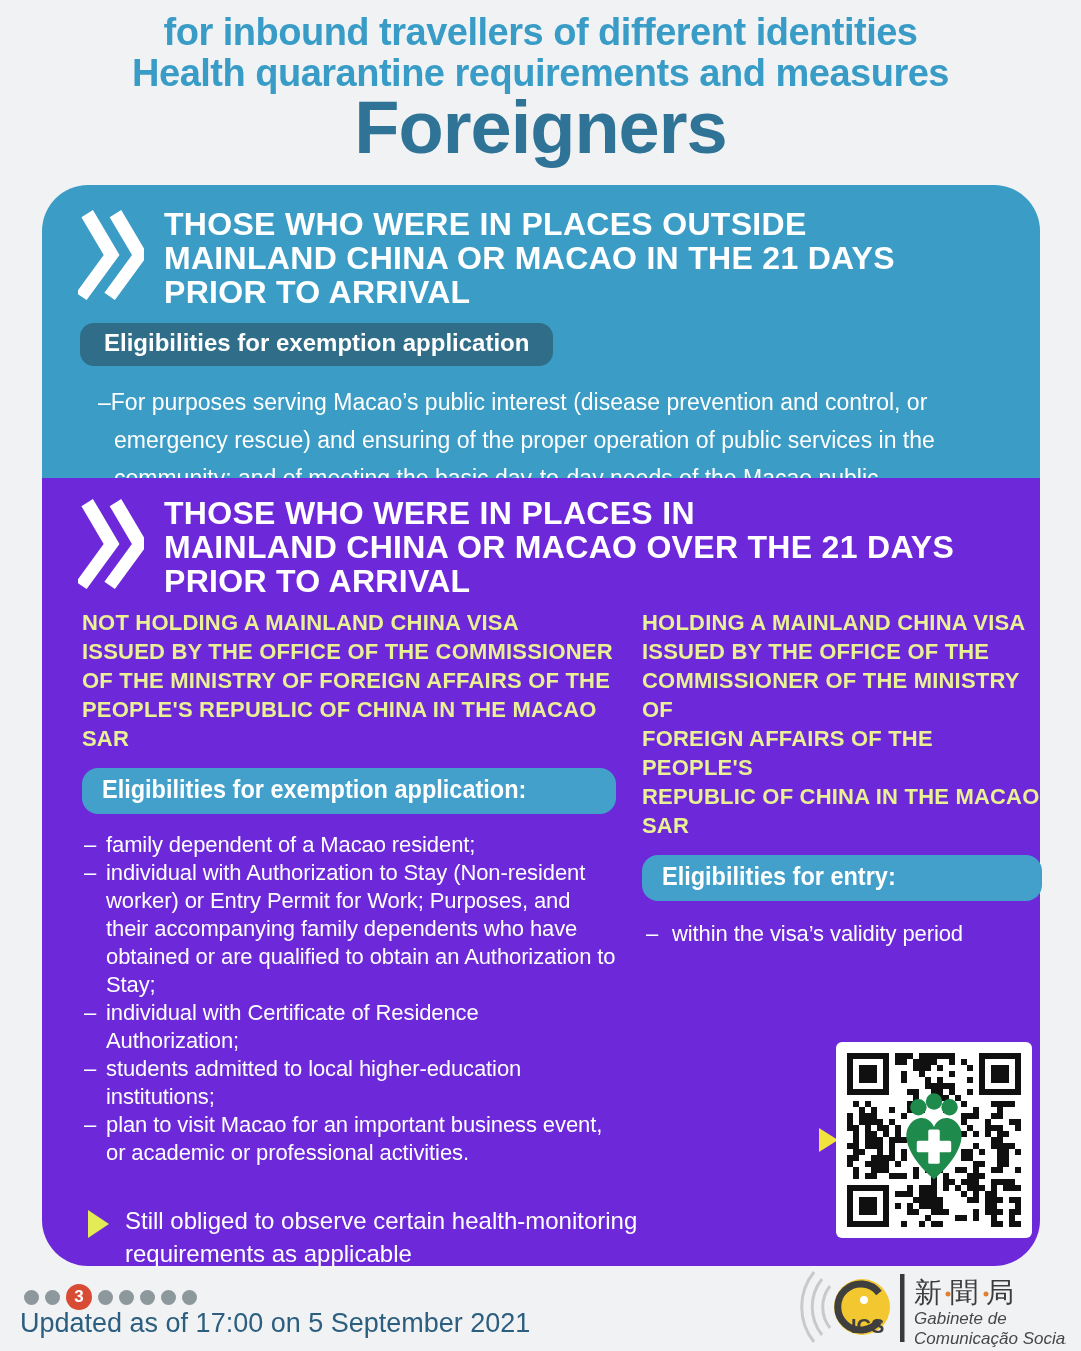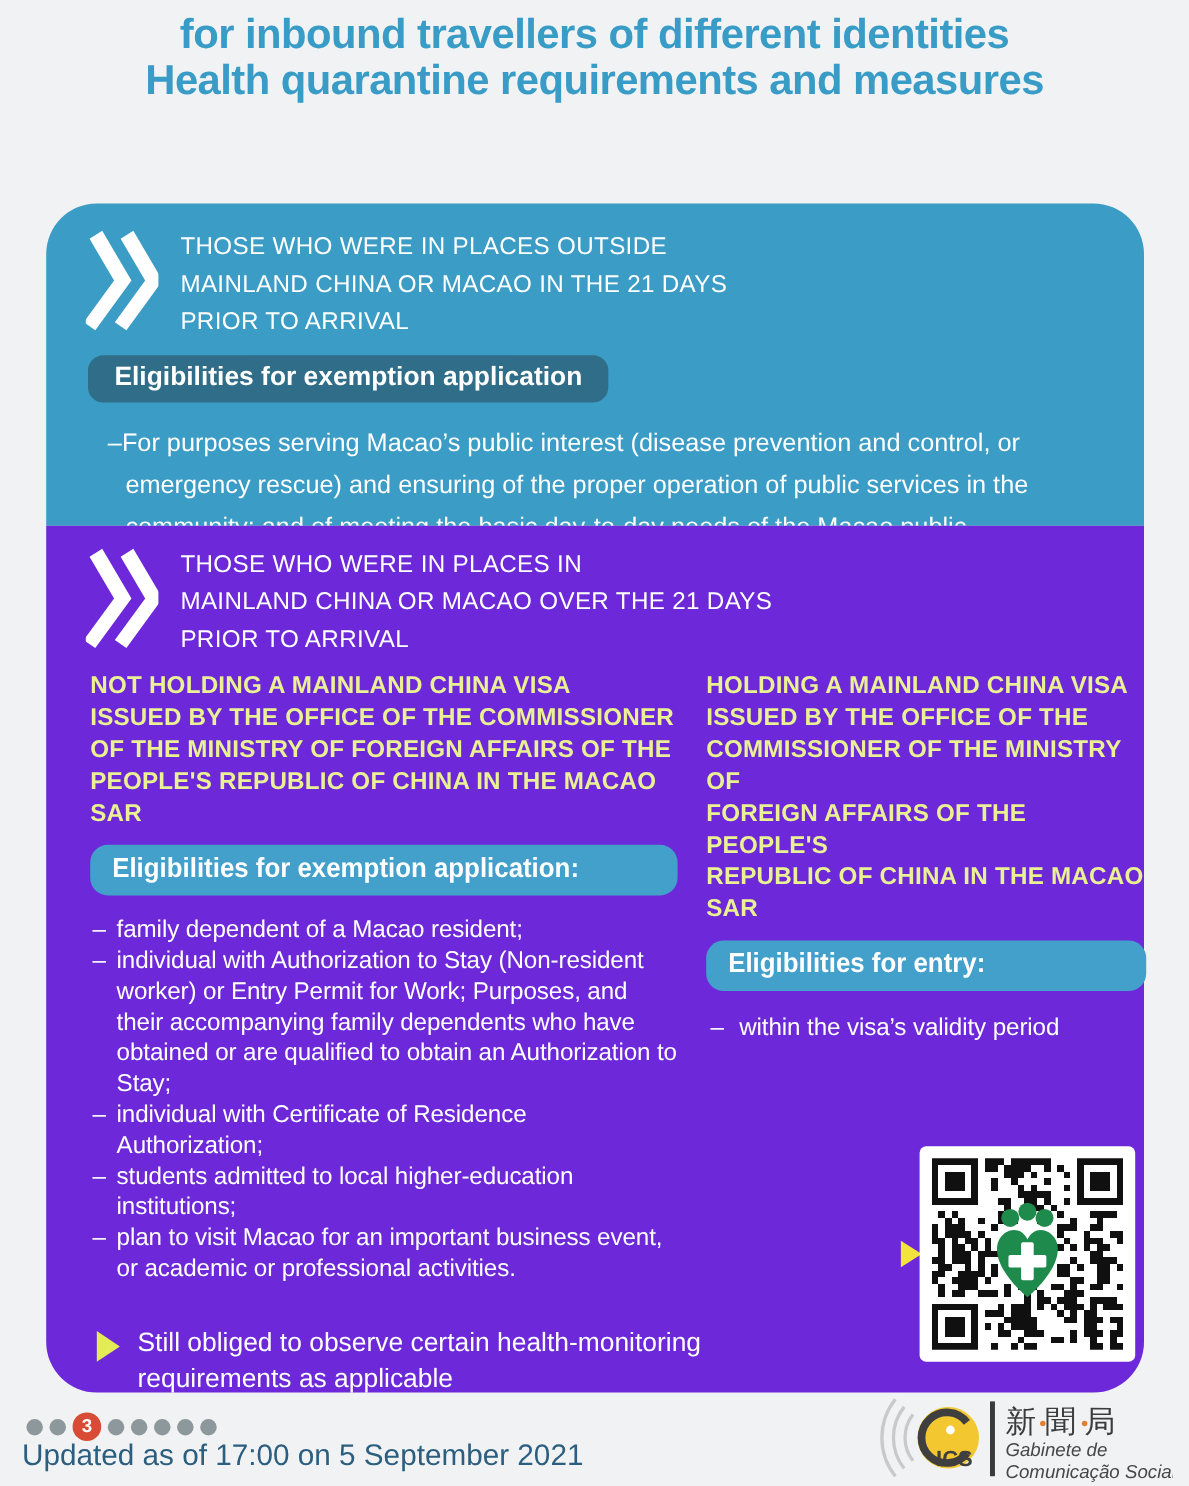--- a/index.html
+++ b/index.html
@@ -13,21 +13,21 @@
   .mast-big  { font-size:74px; font-weight:bold; color:#2f7496; line-height:80px; letter-spacing:-1px; margin-top:-6px; }
 
   
   .card  { position:absolute; left:42px; width:998px; }
   .card1 { top:185px; height:293px; background:#3b9cc6; border-radius:46px 46px 0 0; }
   .card2 { top:478px; height:788px; background:#6d28d9; border-radius:0 0 46px 46px; }
 
   .sec-head { display:flex; align-items:flex-start; gap:20px; padding:20px 24px 0 36px; }
   .card2 .sec-head { padding-top:16px; }
   .chev { flex:0 0 auto; margin-top:2px; }
-  .sec-title { color:#ffffff; font-weight:normal; font-size:22px; line-height:34px;
+  .sec-title { color:#ffffff; font-weight:bold; font-size:32px; line-height:34px;
                white-space:pre-line; letter-spacing:0.3px; margin-top:2px; }
 
   .pill-dark { display:inline-block; margin:14px 0 0 38px; background:#2f6d88; color:#fff;
                font-weight:bold; font-size:24px; padding:6px 24px 9px; border-radius:14px; }
 
   .body-par { margin:17px 24px 0 56px; color:#fff; font-size:23px; line-height:38px;
               padding-left:16px; text-indent:-16px; }
 
   
   .cols { display:flex; padding:0 28px 0 40px; margin-top:10px; }
@@ -74,20 +74,21 @@
   .gcs { position:absolute; left:798px; top:1266px; }
 </style>
 </head>
 <body>
 
 <div class="page">
 
   <header class="masthead">
     <div class="mast-line">for inbound travellers of different identities</div>
     <div class="mast-line">Health quarantine requirements and measures</div>
+    <div class="mast-big">Foreigners</div>
   </header>
 
   <section class="card card1">
     <div class="sec-head">
       <svg class="chev" width="66" height="96" viewBox="0 0 70 96">
         <g fill="none" stroke="#ffffff" stroke-width="14" transform="skewX(-4)">
           <path d="M10 4 L39 48 L10 92"></path>
           <path d="M40 4 L69 48 L40 92"></path>
         </g>
       </svg>

